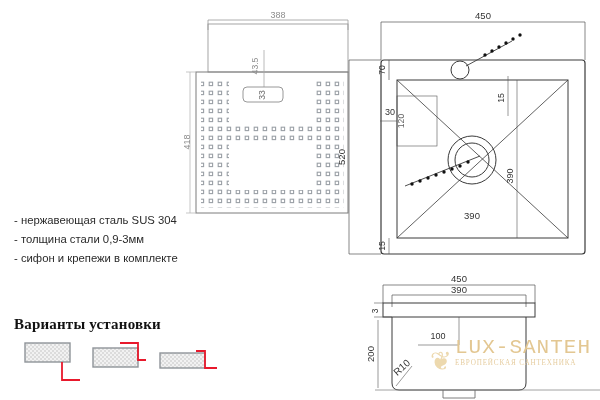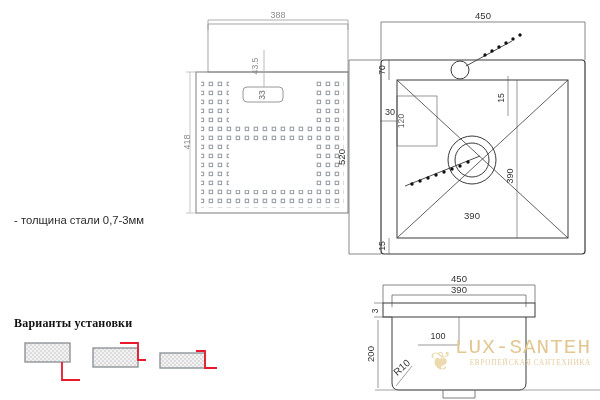--- a/index.html
+++ b/index.html
@@ -15,32 +15,32 @@
   svg{position:absolute;left:0;top:0;}
   .spec-list{
     position:absolute;left:14px;top:203px;width:270px;
     font-size:11.3px;line-height:19px;color:#2a2a2a;
     font-family:"Liberation Sans", sans-serif;
   }
   .spec-list div{white-space:nowrap;}
   .variants-title{
     position:absolute;left:14px;top:308px;
     font-family:"Liberation Serif", serif;
-    font-size:12px;font-weight:700;color:#111;
+    font-size:15px;font-weight:700;color:#111;
     letter-spacing:.2px;
   }
   .wm{
     position:absolute;left:455px;top:328px;
     font-family:"Liberation Serif", serif;
     color:#e3c792;
     pointer-events:none;
     white-space:nowrap;
   }
   .wm .wm-main{font-size:21px;letter-spacing:1px;display:block;font-family:Liberation Mono, monospace;}
-  .wm .wm-sub{font-size:7.2px;letter-spacing:.8px;display:block;text-align:right;color:#e6cda0;}
+  .wm .wm-sub{font-size:7.2px;letter-spacing:.8px;display:block;text-align:left;color:#e6cda0;}
   .wm-flourish{
     position:absolute;left:430px;top:338px;
     color:#edd9ae;font-size:26px;
     font-family:"Liberation Serif", serif;
     pointer-events:none;
   }
 </style>
 </head>
 <body>
 
@@ -203,21 +203,23 @@
       </g>
 
       <g>
         <rect x="160" y="345" width="45" height="15" fill="url(#hatchPat)" stroke="#8f9499" stroke-width="1.4"></rect>
         <path d="M196 343 L205 343 L205 360 L217 360" fill="none" stroke="#e8192c" stroke-width="1.8"></path>
       </g>
     </g>
   </svg>
 
   <div class="spec-list">
-    <div>- толщина стали 0,7-3мм</div>
+    <div>- нержавеющая сталь SUS 304</div>
+    <div>- толщина стали 0,9-3мм</div>
+    <div>- сифон и крепежи в комплекте</div>
   </div>
 
   <div class="variants-title">Варианты установки</div>
 
   <div class="wm-flourish">❦</div>
   <div class="wm">
     <span class="wm-main">LUX-SANTEH</span>
     <span class="wm-sub">ЕВРОПЕЙСКАЯ САНТЕХНИКА</span>
   </div>
 

